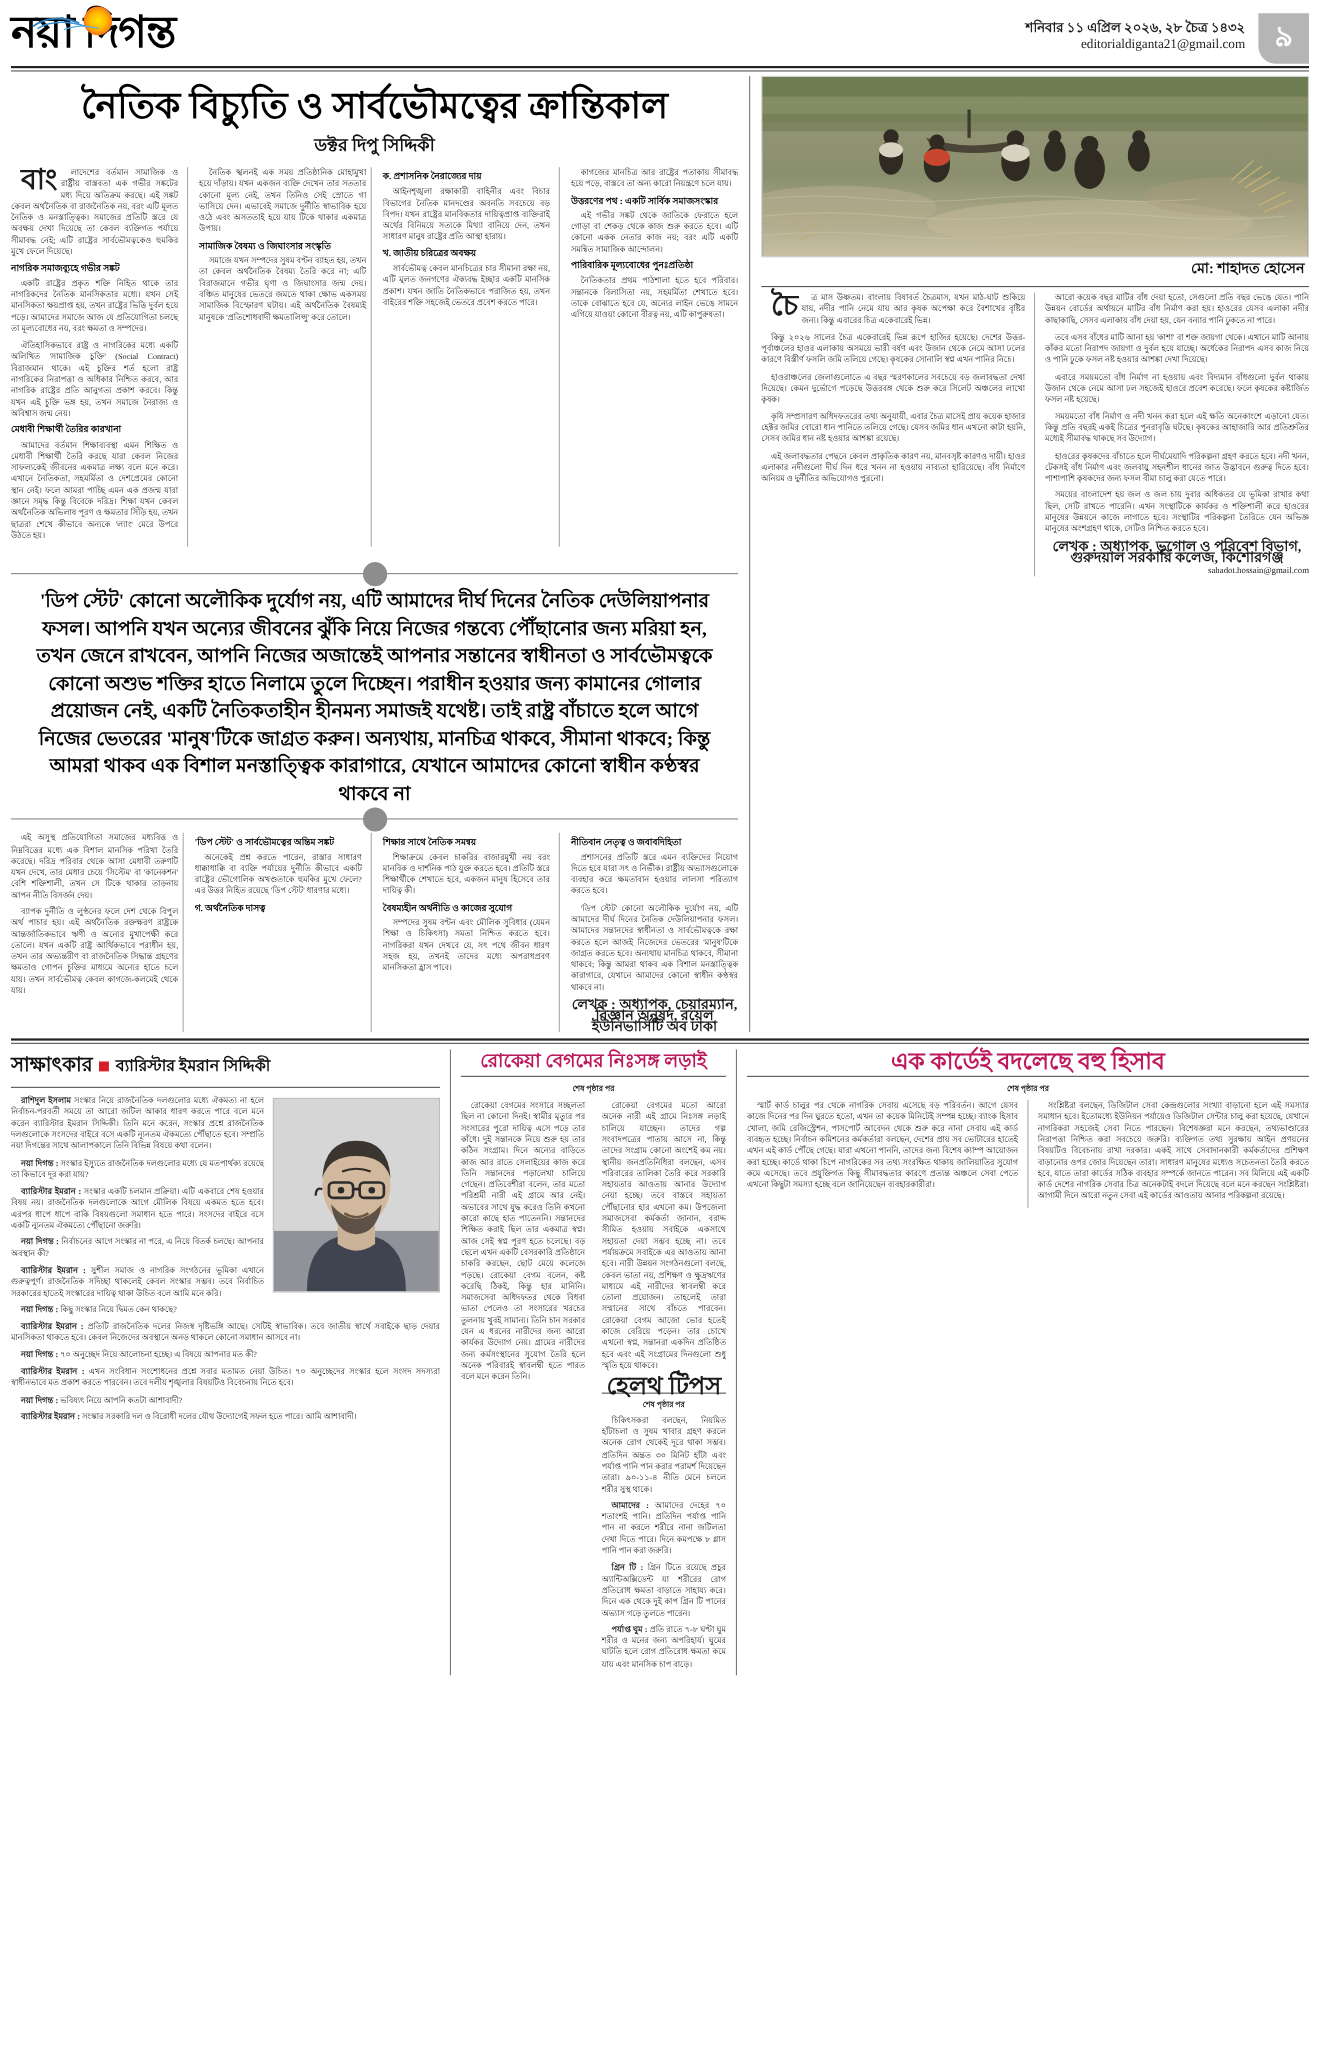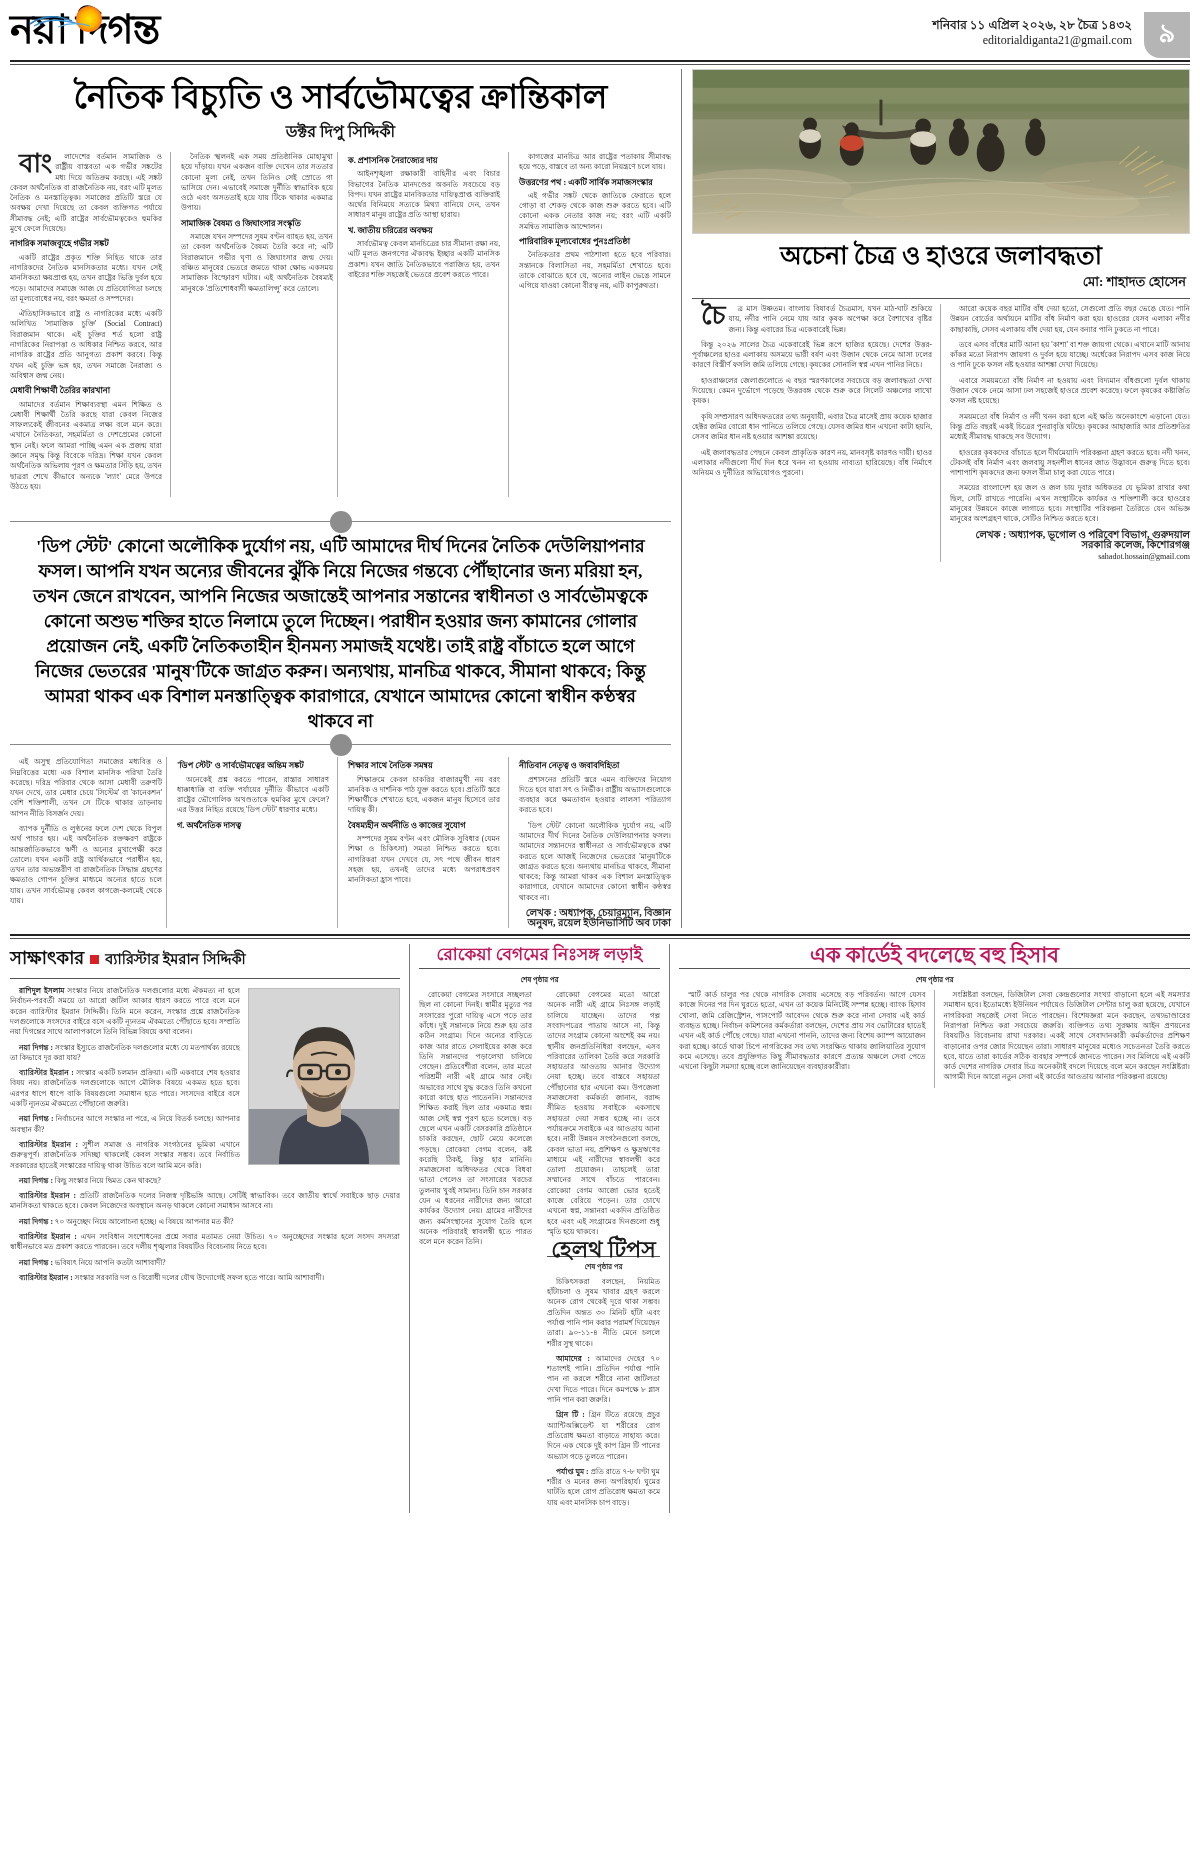--- a/index.html
+++ b/index.html
@@ -117,21 +117,21 @@
   .q-label{font-weight:bold;font-size:7.6px;}
   .a-label{font-weight:bold;font-size:7.6px;}
 
   .sec-headline{
     text-align:center;font-size:17px;font-weight:bold;line-height:22px;margin:0 0 2px 0;color:#be185d;
   }
   .sec-rule{border-top:1px solid #555;margin-bottom:5px;}
   .contd{text-align:center;font-size:7px;font-weight:bold;margin-bottom:4px;}
   .tips-headline{text-align:center;font-size:22px;font-weight:bold;margin:8px 0 1px 0;}
 
-  .author-note{font-size:10px;font-weight:bold;text-align:right;margin-top:0;line-height:10px;}
+  .author-note{font-size:13px;font-weight:bold;text-align:center;margin-top:0;line-height:10px;}
   .email-sign{font-size:8px;text-align:right;font-family:"Liberation Serif",serif;margin-top:2px;}
 </style>
 </head>
 <body>
 
 <div class="page">
 
   <div class="masthead">
     <div class="logo-wrap">
       <div class="sun"></div>
@@ -273,21 +273,20 @@
             <path d="M20 140 l18 -10 M26 146 l20 -9 M34 150 l20 -8"></path>
           </g>
 
           <g stroke="#cdc4a8" stroke-width="1" opacity="0.5" fill="none">
             <path d="M0 128 q60 -6 120 0 t120 0 t120 0 t120 0"></path>
             <path d="M0 146 q60 -6 120 0 t120 0 t120 0 t120 0"></path>
             <path d="M0 112 q50 -5 100 0 t100 0 t100 0 t100 0"></path>
           </g>
         </svg>
       </div>
-      <div class="photo-headline">অচেনা চৈত্র ও হাওরে জলাবদ্ধতা</div>
       <div class="photo-byline">মো: শাহাদত হোসেন</div>
       <div class="rule-thin" style="margin-bottom:5px;"></div>
 
       <div class="cols2">
         <div class="bodytext coldiv" style="padding-right:8px;">
           <p class="dropcap">চৈত্র মাস উষ্ণতম। বাংলায় বিষাবর্ত চৈত্রমাস, যখন মাঠ-ঘাট শুকিয়ে যায়, নদীর পানি নেমে যায় আর কৃষক অপেক্ষা করে বৈশাখের বৃষ্টির জন্য। কিন্তু এবারের চিত্র একেবারেই ভিন্ন।</p>
           <p>কিন্তু ২০২৬ সালের চৈত্র একেবারেই ভিন্ন রূপে হাজির হয়েছে। দেশের উত্তর-পূর্বাঞ্চলের হাওর এলাকায় অসময়ে ভারী বর্ষণ এবং উজান থেকে নেমে আসা ঢলের কারণে বিস্তীর্ণ ফসলি জমি তলিয়ে গেছে। কৃষকের সোনালি স্বপ্ন এখন পানির নিচে।</p>
           <p>হাওরাঞ্চলের জেলাগুলোতে এ বছর স্মরণকালের সবচেয়ে বড় জলাবদ্ধতা দেখা দিয়েছে। কেমন দুর্ভোগে পড়েছে উত্তরবঙ্গ থেকে শুরু করে সিলেট অঞ্চলের লাখো কৃষক।</p>
           <p>কৃষি সম্প্রসারণ অধিদফতরের তথ্য অনুযায়ী, এবার চৈত্র মাসেই প্রায় কয়েক হাজার হেক্টর জমির বোরো ধান পানিতে তলিয়ে গেছে। যেসব জমির ধান এখনো কাটা হয়নি, সেসব জমির ধান নষ্ট হওয়ার আশঙ্কা রয়েছে।</p>
           <p>এই জলাবদ্ধতার পেছনে কেবল প্রাকৃতিক কারণ নয়, মানবসৃষ্ট কারণও দায়ী। হাওর এলাকার নদীগুলো দীর্ঘ দিন ধরে খনন না হওয়ায় নাব্যতা হারিয়েছে। বাঁধ নির্মাণে অনিয়ম ও দুর্নীতির অভিযোগও পুরনো।</p>

